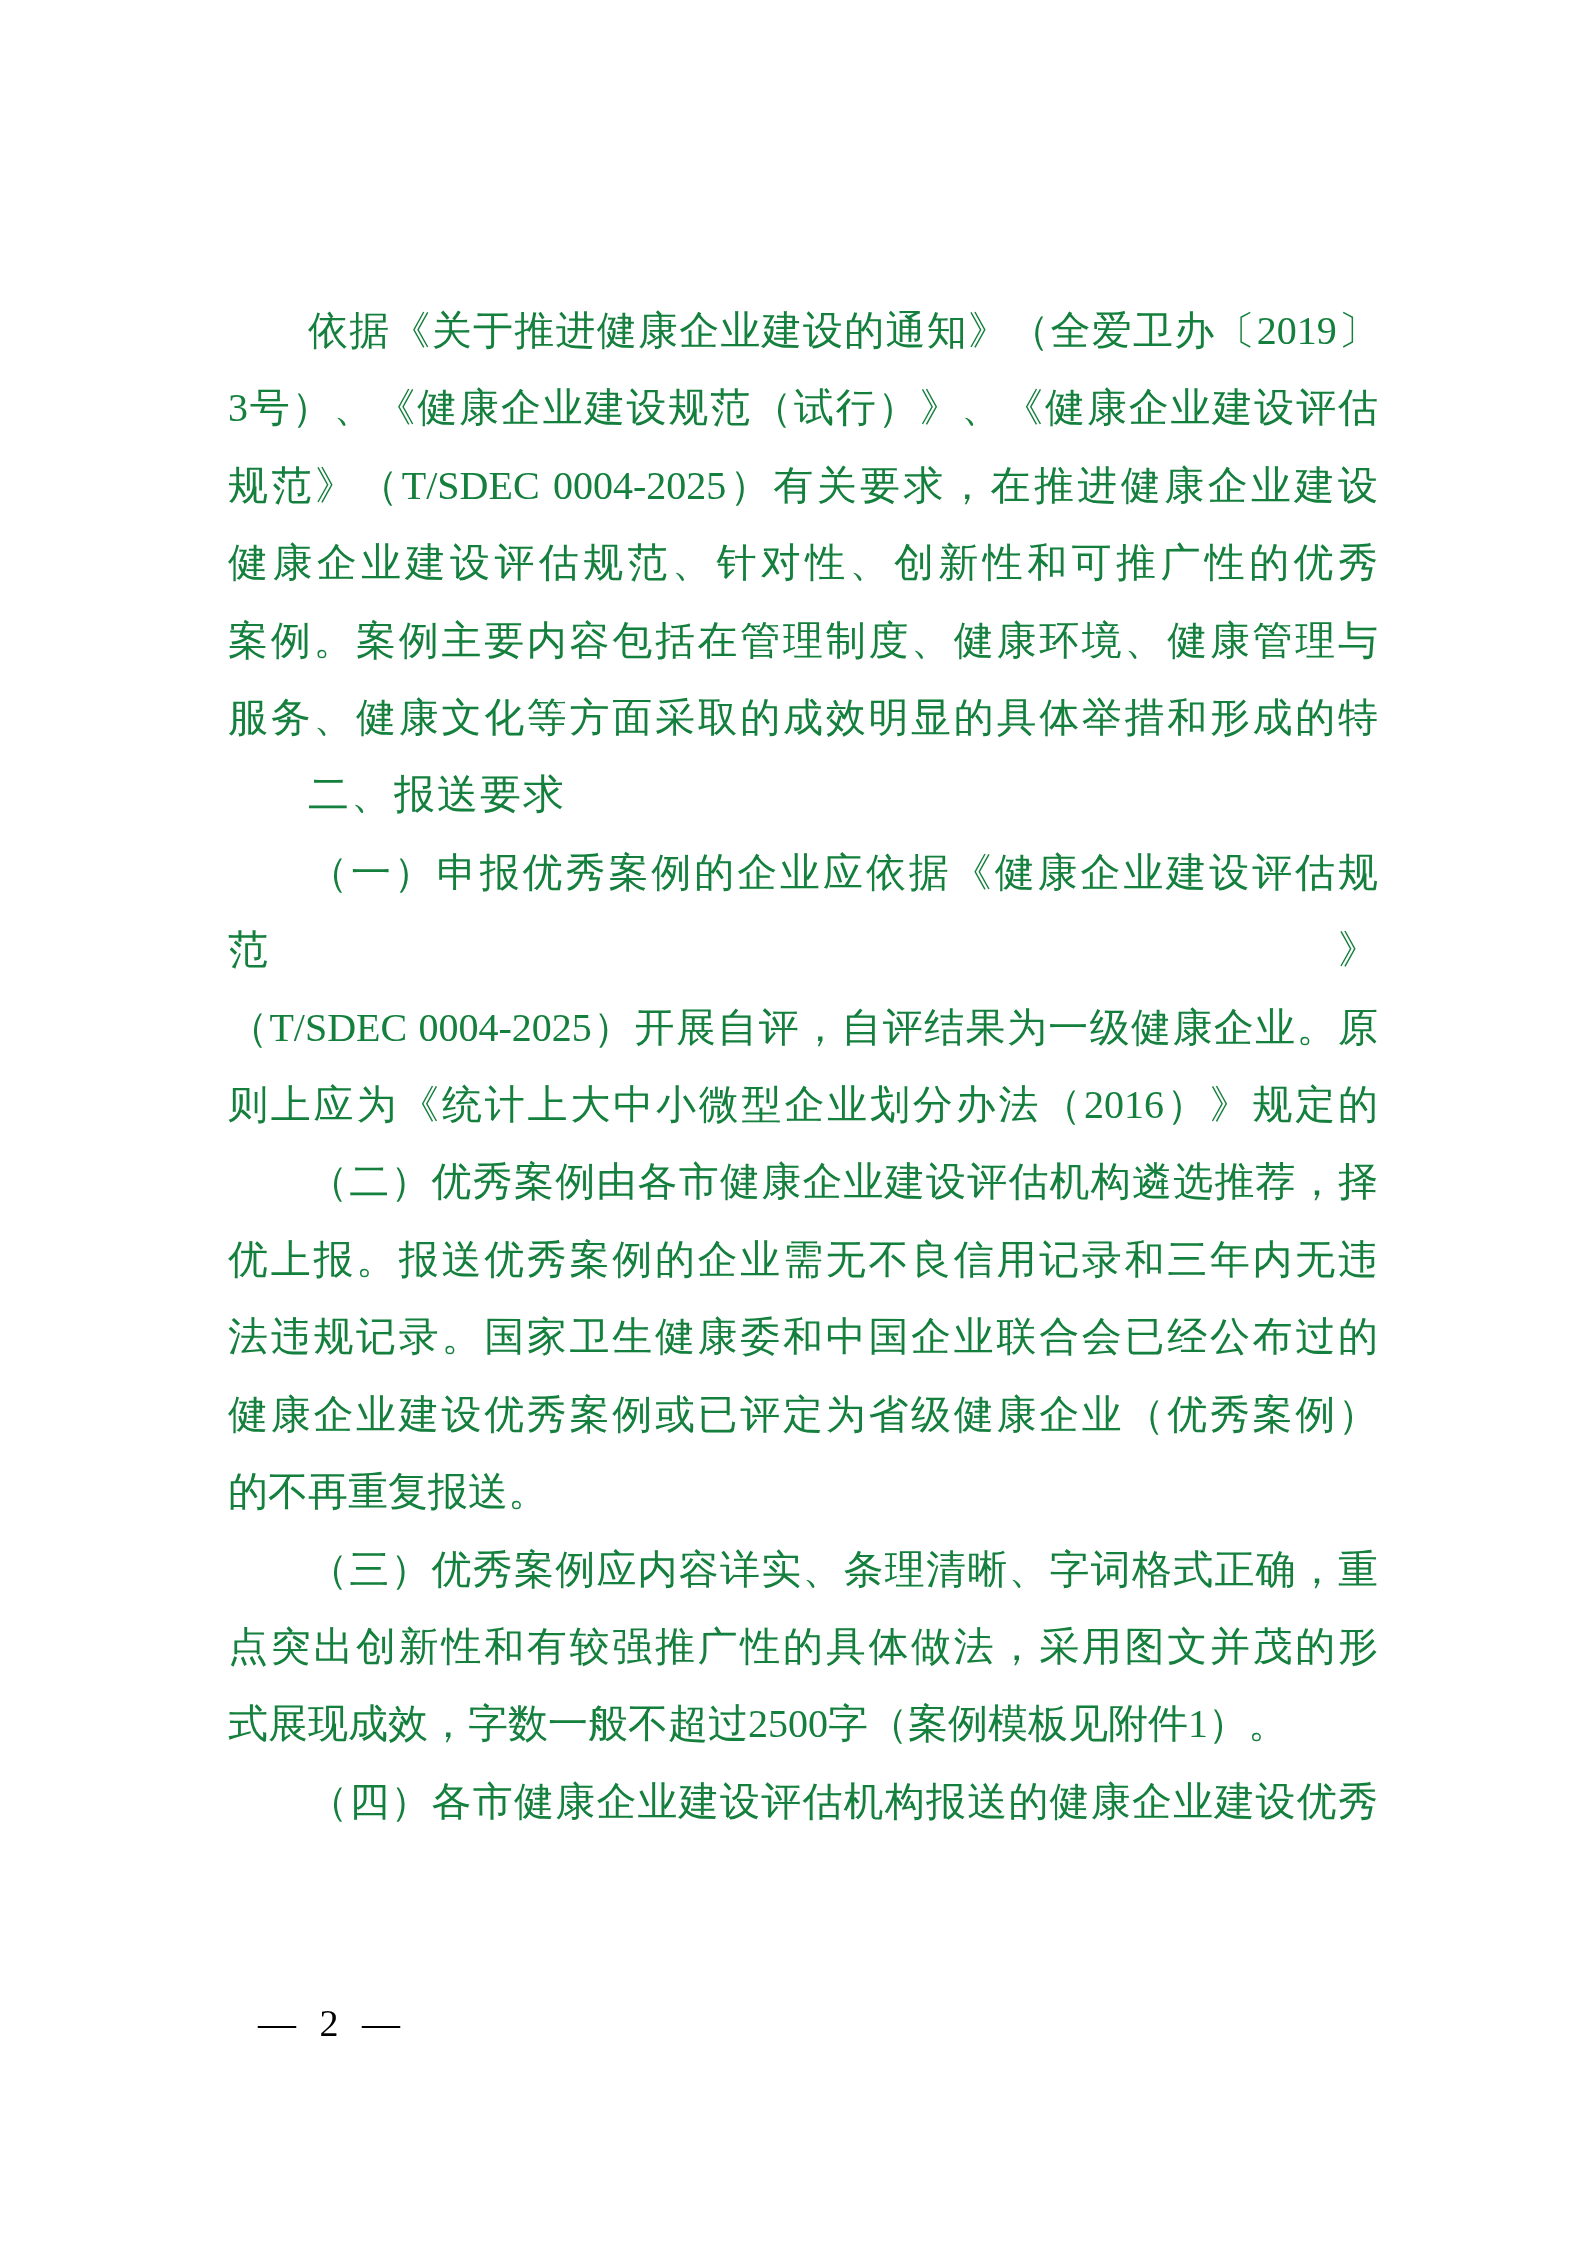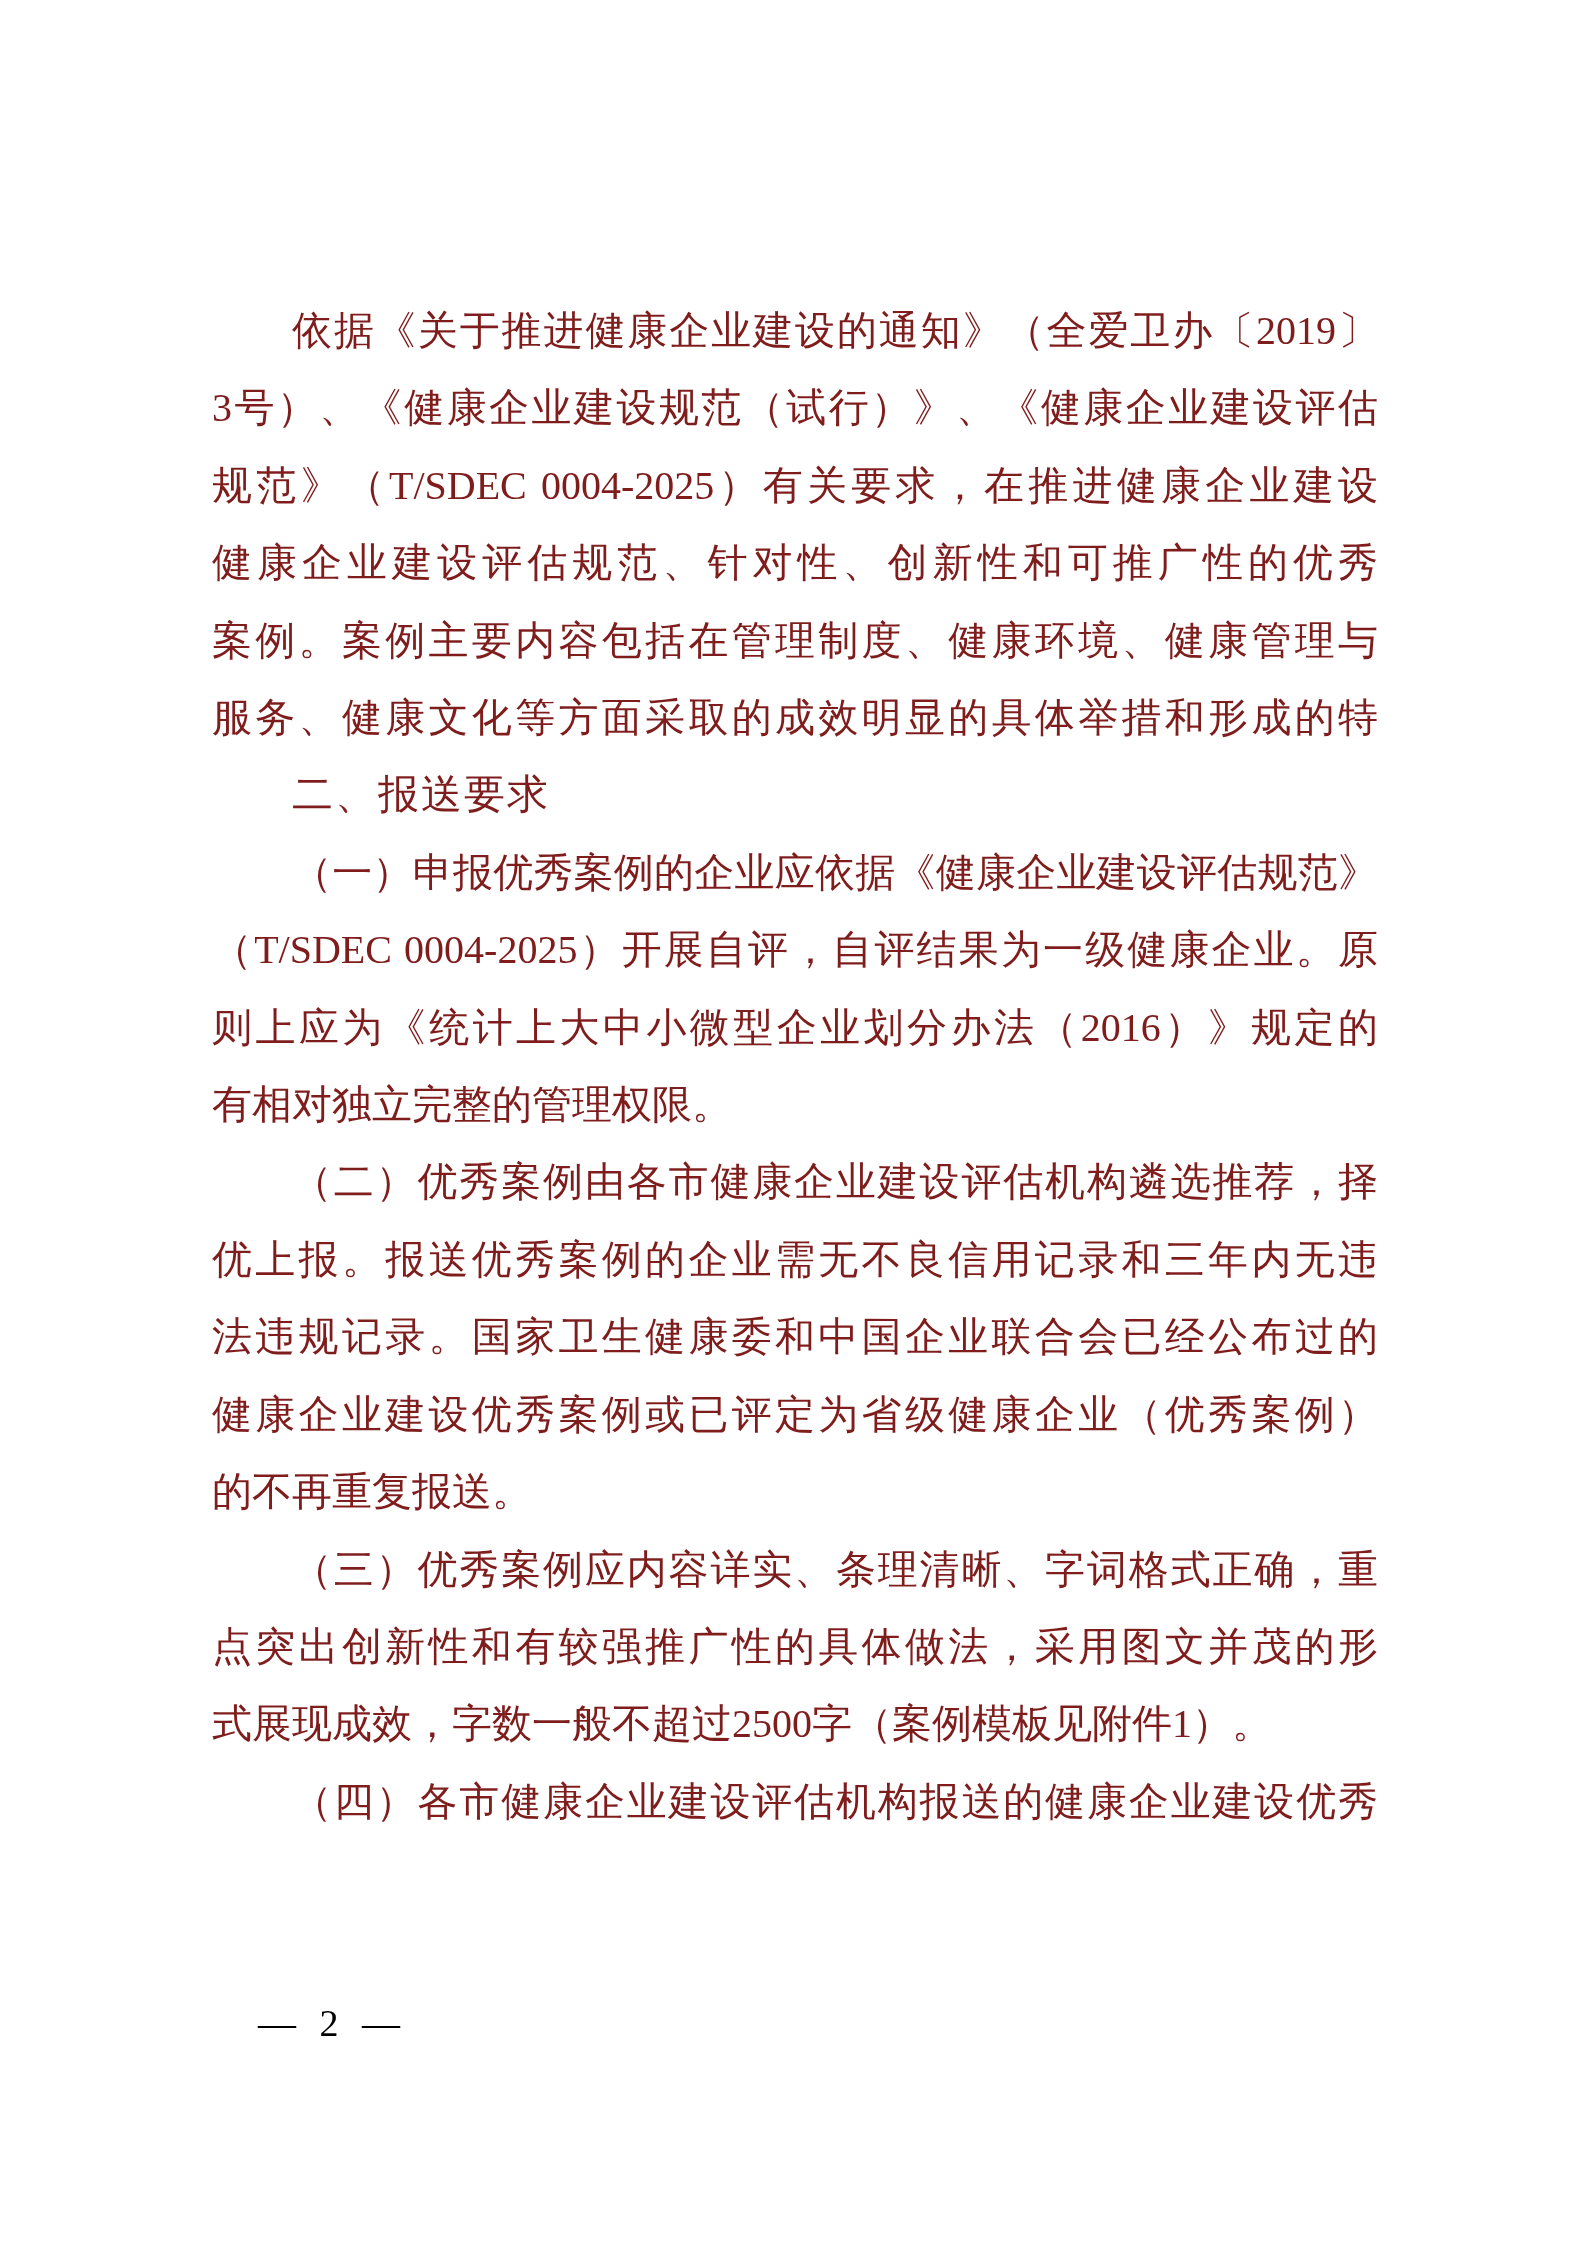--- a/index.html
+++ b/index.html
@@ -18,24 +18,25 @@
     position: absolute;
     left: 212px;
     top: 292px;
     width: 1166px;
   }
   .para { margin: 0; padding: 0; }
   .line {
     font-family: "Liberation Serif", "DejaVu Serif", serif;
     font-size: 40px;
     line-height: 77.4px;
-    color: #7f1d1d;
+    color: #15803d;
     text-align: justify;
     text-align-last: left;
     white-space: normal;
+    margin-left: 16px;
   }
   .line.just {
     text-align-last: justify;
   }
   .line.indent {
     text-indent: 80px;
   }
   .line.heading {
     font-family: "Liberation Sans", "DejaVu Sans", sans-serif;
     font-weight: 400;
@@ -66,21 +67,20 @@
         <div class="line just">案例。案例主要内容包括在管理制度、健康环境、健康管理与</div>
         <div class="line just">服务、健康文化等方面采取的成效明显的具体举措和形成的特</div>
       </div>
       <div class="para">
         <div class="line heading indent">二、报送要求</div>
       </div>
       <div class="para">
         <div class="line just indent">（一）申报优秀案例的企业应依据《健康企业建设评估规范》</div>
         <div class="line just">（T/SDEC 0004-2025）开展自评，自评结果为一级健康企业。原</div>
         <div class="line just">则上应为《统计上大中小微型企业划分办法（2016）》规定的</div>
-        <div class="line">有相对独立完整的管理权限。</div>
       </div>
       <div class="para">
         <div class="line just indent">（二）优秀案例由各市健康企业建设评估机构遴选推荐，择</div>
         <div class="line just">优上报。报送优秀案例的企业需无不良信用记录和三年内无违</div>
         <div class="line just">法违规记录。国家卫生健康委和中国企业联合会已经公布过的</div>
         <div class="line just">健康企业建设优秀案例或已评定为省级健康企业（优秀案例）</div>
         <div class="line">的不再重复报送。</div>
       </div>
       <div class="para">
         <div class="line just indent">（三）优秀案例应内容详实、条理清晰、字词格式正确，重</div>

